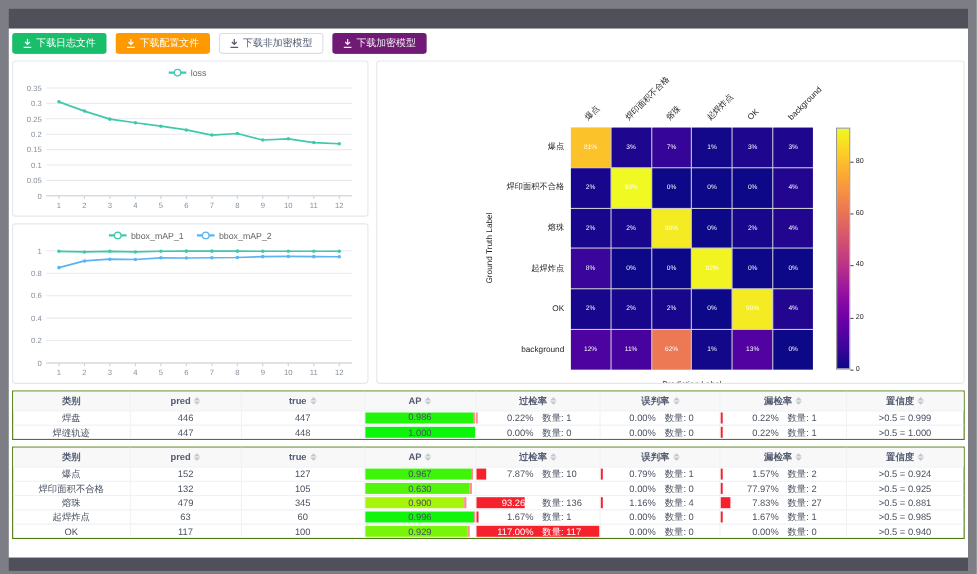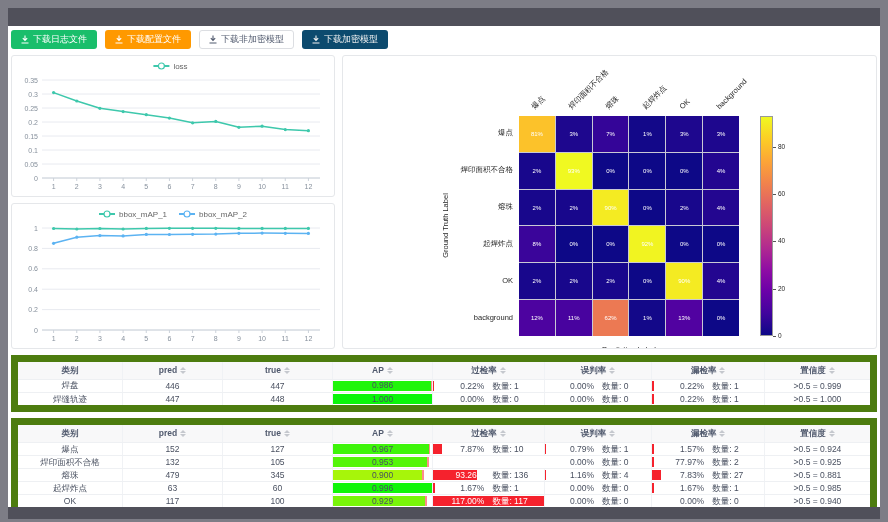--- a/index.html
+++ b/index.html
@@ -7,39 +7,39 @@
 body{position:relative;background:#7d7d86;font-family:"Liberation Sans",sans-serif;overflow:hidden}
 .topbar{position:absolute;left:8px;top:8px;width:872px;height:18px;background:#50505a}
 .bottombar{position:absolute;left:8px;top:507px;width:872px;height:12px;background:#50505a}
 .page{position:absolute;left:8px;top:26px;width:872px;height:481px;background:#fff;overflow:hidden}
 .btn-row{display:flex;gap:8px;padding:4px 3px 6px 3px;align-items:flex-start}
 .btn{height:19px;padding:0 9px;font-size:9px;border-radius:3px;display:inline-flex;align-items:center;gap:4px;border:1px solid transparent;cursor:pointer;white-space:nowrap}
 .btn svg{display:block;flex:none}
 .btn-success{background:#19be6b;color:#fff}
 .btn-warning{background:#ff9900;color:#fff}
 .btn-default{background:#fff;border-color:#dcdee2;color:#515a6e}
-.btn-disabled{background:#0c4a6e;color:#f2f2f2}
+.btn-disabled{background:#701a75;color:#f2f2f2}
 .charts{display:flex;gap:7px;padding:0 3px}
 .colL{width:324px;display:flex;flex-direction:column;gap:6px}
 .card{background:#fff;border:1px solid #e5e7ea;border-radius:3px;position:relative;overflow:hidden}
 #lossCard{height:142px}
 #mapCard{height:146px}
 #matrixCard{flex:1;height:294px}
 .cm-title{position:absolute;top:9px;left:176px;width:220px;text-align:center;font-weight:bold;font-size:9.5px;color:#1a1a1a;white-space:nowrap}
 .cm-grid{position:absolute;left:176px;top:60px;width:220px;height:220px;display:grid;grid-template-columns:repeat(6,1fr);grid-template-rows:repeat(6,1fr);gap:1px;background:#c9c9d4}
 .cm-cell{display:flex;align-items:center;justify-content:center;font-size:6px;color:#fff}
 .cm-col{position:absolute;font-size:7.5px;color:#262626;white-space:nowrap;height:9px;line-height:9px;transform:rotate(-45deg);transform-origin:0 100%}
 .cm-rowlab{position:absolute;left:0;width:170px;text-align:right;font-size:7.5px;color:#262626;height:10px;line-height:10px;white-space:nowrap}
 .cm-xlabel{position:absolute;left:176px;width:220px;top:289px;text-align:center;font-size:7.5px;color:#262626}
 .cm-ylabel{position:absolute;left:60px;top:165px;width:84px;text-align:center;font-size:7.5px;color:#262626;transform:rotate(-90deg)}
 .cm-colorbar{position:absolute;left:417px;top:60px;width:13px;height:220px;border:1px solid #999}
 .cm-tick{position:absolute;font-size:6.5px;color:#262626;height:8px;line-height:8px}
 .cm-tickline{position:absolute;width:3px;height:1px;background:#555}
 .tables{padding:0 0}
-.tbl{margin:6px 3px;border:7px solid #4d7c0f;font-size:8.5px;color:#495060;background:#fff}
+.tbl{margin:6px 3px;border:1px solid #4d7c0f;font-size:8.5px;color:#495060;background:#fff}
 .tr{display:flex;height:13px;line-height:13px;border-top:1px solid #eef0f3}
 .tr.th{height:17px;line-height:17px;background:#f8f8f9;border-top:none;color:#515a6e;font-weight:bold}
 .td{display:flex;align-items:center;justify-content:center;position:relative;border-right:1px solid #f0f2f5;overflow:hidden;white-space:nowrap}
 .td:last-child{border-right:none}
 .td>span{position:relative;z-index:1}
 .sorter{display:inline-flex;flex-direction:column;margin-left:3px;gap:1px}
 .sorter i{width:0;height:0;border-left:3px solid transparent;border-right:3px solid transparent;display:block}
 .sorter .up{border-bottom:3px solid #c5c8ce}
 .sorter .dn{border-top:3px solid #c5c8ce}
 .bar{position:absolute;left:0;top:1px;bottom:1px;z-index:0}
@@ -412,21 +412,21 @@
           </div>
           <div class="td" style="width: 12.4%;">
             <span>置信度</span>
             <span class="sorter">
               <i class="up"></i>
               <i class="dn"></i>
             </span>
           </div>
         </div>
         <div class="tr">
-          <div class="td" style="width: 12.4%; align-items: flex-end;">
+          <div class="td" style="width: 12.4%;">
             <span>焊盘</span>
           </div>
           <div class="td" style="width: 11.8%;">
             <span>446</span>
           </div>
           <div class="td" style="width: 13%;">
             <span>447</span>
           </div>
           <div class="td" style="width: 11.8%; align-items: flex-end;">
             <div class="bar" style="width: 98.6%; background: rgb(32, 245, 10);"></div>
@@ -578,21 +578,21 @@
           </div>
           <div class="td" style="width: 11.8%;">
             <span>132</span>
           </div>
           <div class="td" style="width: 13%;">
             <span>105</span>
           </div>
           <div class="td" style="width: 11.8%;">
             <div class="bar" style="width: 95.3%; background: rgb(84, 245, 10);"></div>
             <div class="bar" style="left: 95.3%; width: 1.8%; background: rgb(255, 139, 139);"></div>
-            <span>0.953</span>
+            <span>0.630</span>
           </div>
           <div class="td pct-cell" style="width: 13.2%; margin-top: 28px;">
             <div class="bar" style="width: 7.62%; background: rgb(245, 34, 45);"></div>
             <span class="p-l">7.62%</span>
             <span class="p-r">数量: 8</span>
           </div>
           <div class="td pct-cell" style="width: 12.7%;">
             <span class="p-l">0.00%</span>
             <span class="p-r">数量: 0</span>
           </div>

